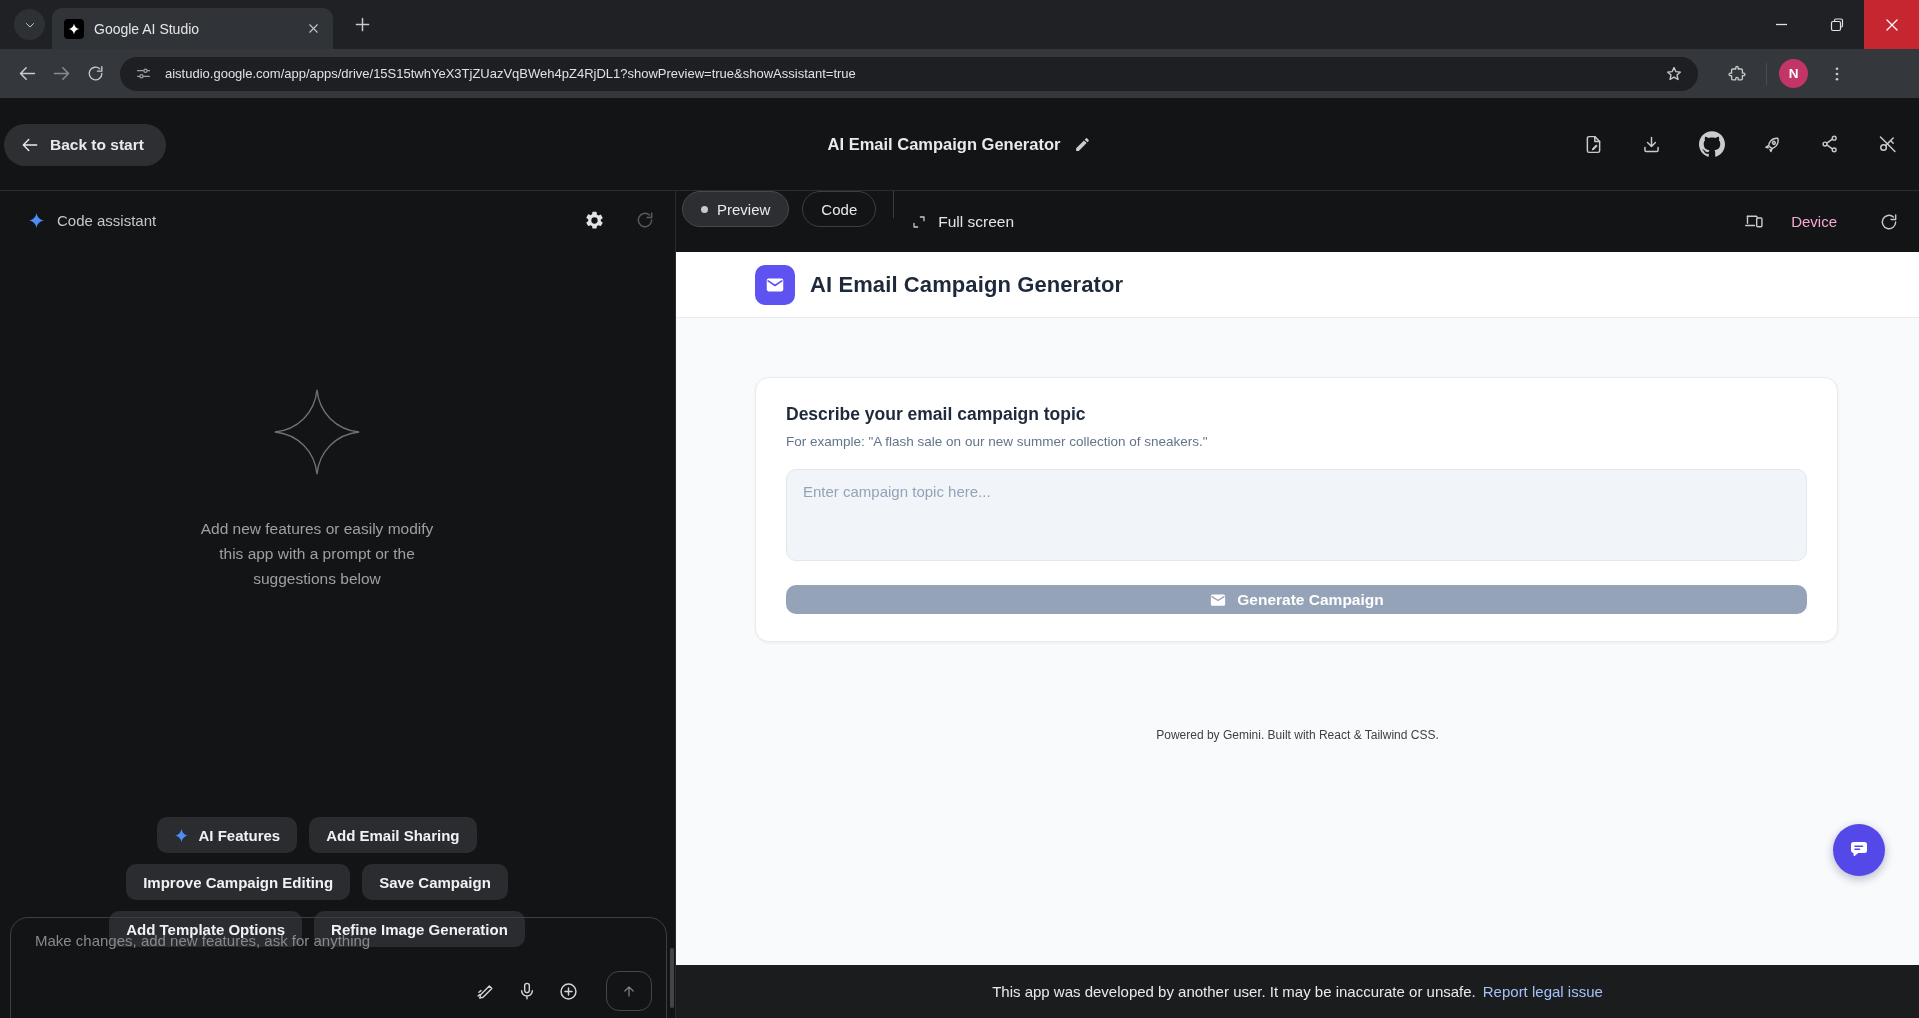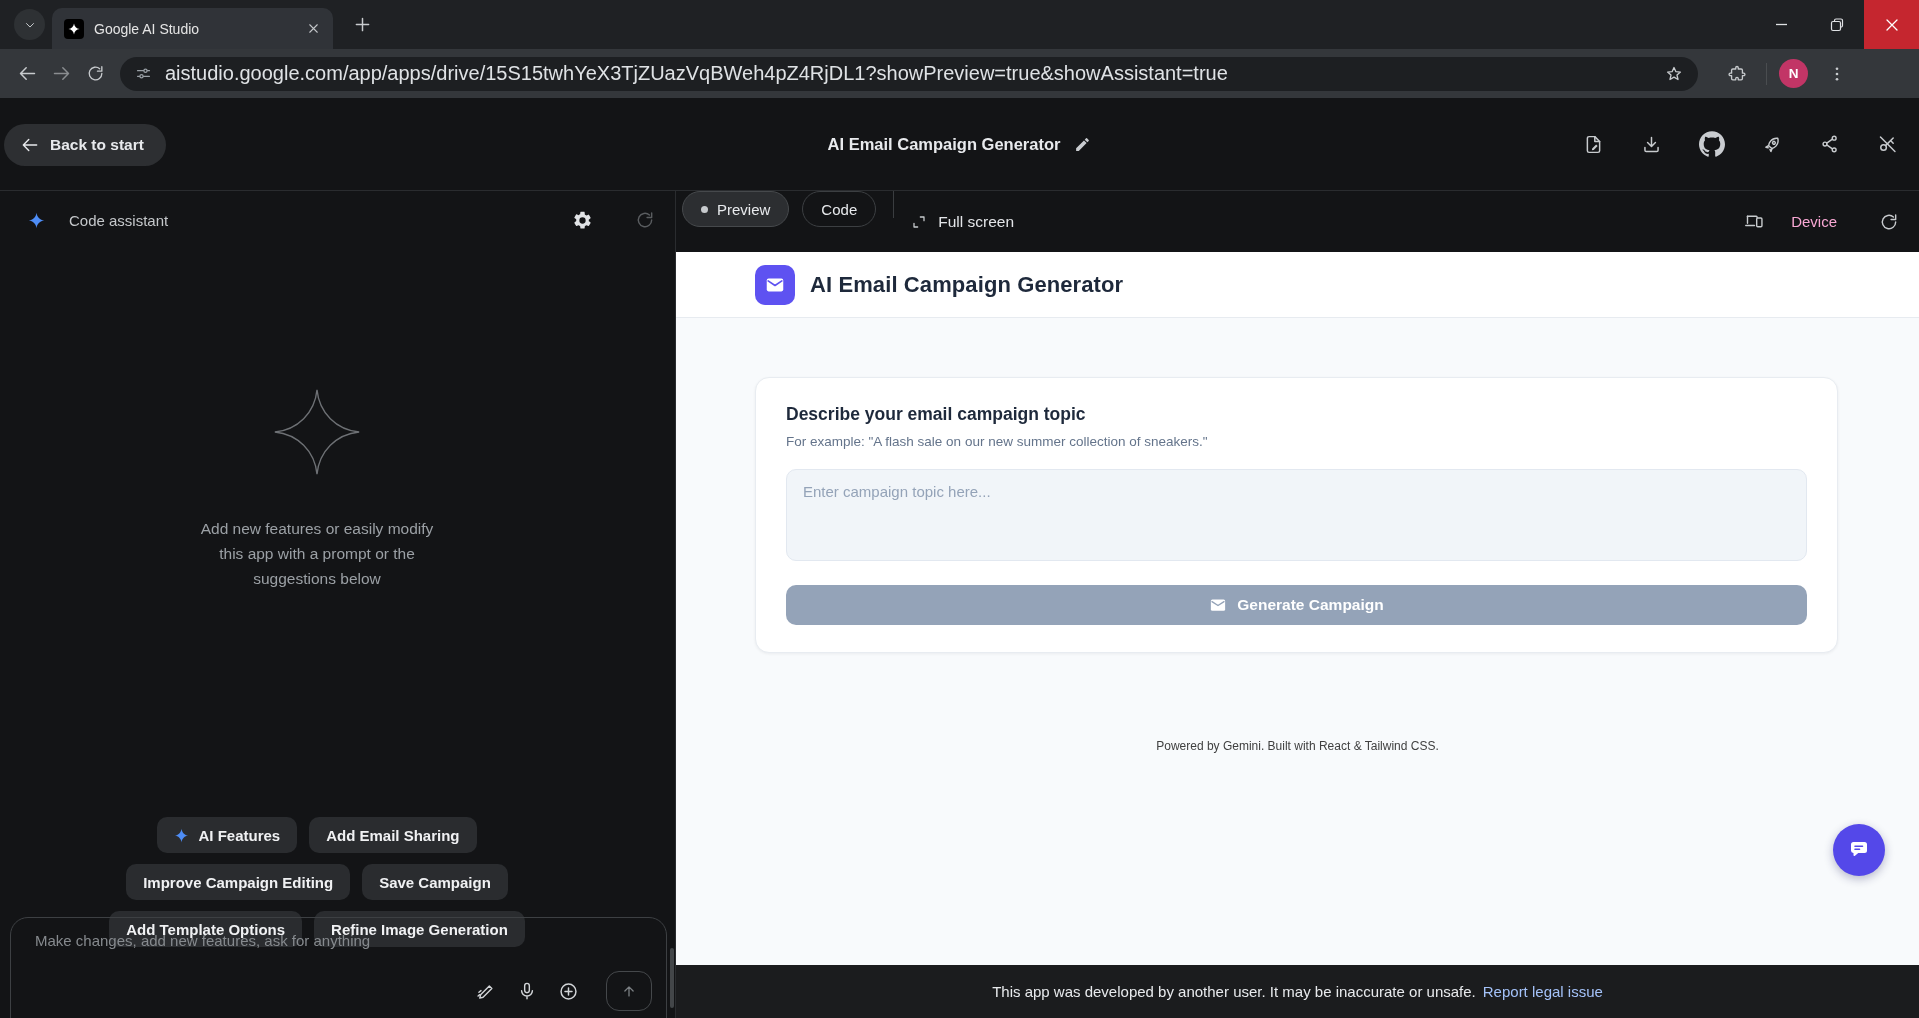--- a/index.html
+++ b/index.html
@@ -21,21 +21,21 @@
   .wincontrols { position:absolute; right:0; top:0; height:49px; display:flex; }
   .winbtn { width:55px; height:49px; display:flex; align-items:center; justify-content:center; }
   .winbtn.close { background:#c5262f; }
 
   .toolbar { position:absolute; top:49px; left:0; width:1919px; height:49px; background:#34373b;
     display:flex; align-items:center; }
   .navbtn { width:34px; height:34px; display:flex; align-items:center; justify-content:center; flex:none; }
   .toolbar .navbtn:nth-child(1){ margin-left:10px; }
   .omnibox { margin-left:8px; height:34px; width:1578px; background:#1d1f22; border-radius:17px;
     display:flex; align-items:center; padding:0 14px; }
-  .url { color:#dfe2e5; font-size:20px; margin-left:12px; white-space:nowrap; overflow:hidden; flex:1; }
+  .url { color:#dfe2e5; font-size:13px; margin-left:12px; white-space:nowrap; overflow:hidden; flex:1; }
   .tb-right { display:flex; align-items:center; margin-left:12px; gap:12px; }
   .tb-divider { width:1px; height:22px; background:#4a4d50; }
   .avatar { width:29px; height:29px; border-radius:50%; background:#c23566; color:#fff;
     font-size:13.5px; font-weight:700; display:flex; align-items:center; justify-content:center; }
 
   
   .studio-header { position:absolute; top:98px; left:0; width:1919px; height:93px; background:#131416;
     border-bottom:1px solid #2a2c2f; display:flex; align-items:center; }
   .back-pill { position:absolute; left:4px; top:26px; height:42px; padding:0 22px 0 16px;
     background:#2d2f32; border-radius:21px; display:flex; align-items:center; gap:10px;
@@ -44,21 +44,21 @@
     justify-content:center; gap:14px; pointer-events:none; }
   .app-title-hdr { color:#e8eaed; font-size:16.5px; font-weight:700; }
   .hdr-icons { position:absolute; right:21px; display:flex; align-items:center; gap:37px; }
 
   
   .content { position:absolute; top:191px; left:0; width:1919px; bottom:0; display:flex; }
   .sidebar { width:676px; flex:none; position:relative; background:#131416; border-right:1px solid #2a2c2f; }
   .mainpane { flex:1; position:relative; background:#131416; }
 
   
-  .sb-top { height:58px; display:flex; align-items:center; padding:0 20px 0 28px; gap:24px; }
+  .sb-top { height:58px; display:flex; align-items:center; padding:0 20px 0 28px; gap:12px; }
   .sb-title { color:#c4c7ca; font-size:15px; flex:1; }
   .sb-empty { position:absolute; top:195px; left:0; width:634px; display:flex; flex-direction:column;
     align-items:center; }
   .sb-empty-text { width:260px; text-align:center; color:#9ba0a5; font-size:15.5px; line-height:25px;
     margin-top:38px; }
   .chips { position:absolute; top:626px; left:0; width:634px; display:flex; flex-wrap:wrap;
     justify-content:center; gap:11px 12px; padding:0 100px; }
   .chip { height:36px; background:#2a2c2f; border-radius:10px; padding:0 17px; display:flex;
     align-items:center; gap:9px; color:#f0f1f3; font-size:15px; font-weight:700; white-space:nowrap; }
   .prompt-box { position:absolute; left:10px; right:8px; top:726px; bottom:-2px;
@@ -92,21 +92,21 @@
     align-items:center; justify-content:center; }
   .app-title { font-size:22px; font-weight:800; color:#1e293b; letter-spacing:.1px; }
   .card { margin:59px 81px 0 79px; background:#fff; border:1px solid #e8ecf1; border-radius:14px;
     padding:26px 30px 27px; box-shadow:0 1px 3px rgba(15,23,42,.06); }
   .card-title { font-size:17.5px; font-weight:700; color:#1e293b; }
   .card-hint { font-size:13.5px; color:#64748b; margin-top:9px; }
   .topic-input { margin-top:20px; width:100%; height:92px; background:#f1f5f9; border:1px solid #e2e8f0;
     border-radius:10px; resize:none; outline:none; padding:13px 16px; font-size:15px; color:#334155;
     font-family:"Liberation Sans","DejaVu Sans",sans-serif; }
   .topic-input::placeholder { color:#94a3b8; }
-  .generate-btn { margin-top:20px; width:100%; height:40px; border:none; border-radius:10px;
+  .generate-btn { margin-top:20px; width:100%; height:29px; border:none; border-radius:10px;
     background:#94a3b8; color:#fff; font-size:15.5px; font-weight:700; display:flex; align-items:center;
     justify-content:center; gap:10px; font-family:"Liberation Sans","DejaVu Sans",sans-serif; }
   .powered { text-align:center; margin-top:86px; font-size:12px; color:#404040; }
 
   .bottom-bar { position:absolute; left:0; right:0; bottom:0; height:53px; background:#1b1c1e;
     display:flex; align-items:center; justify-content:center; font-size:15px; color:#e8eaed; gap:7px; }
   .report-link { color:#a4c2f9; }
   .fab { position:absolute; right:34px; bottom:89px; width:52px; height:52px; border-radius:50%;
     background:#5448e9; display:flex; align-items:center; justify-content:center;
     box-shadow:0 3px 10px rgba(30,30,90,.3); }

